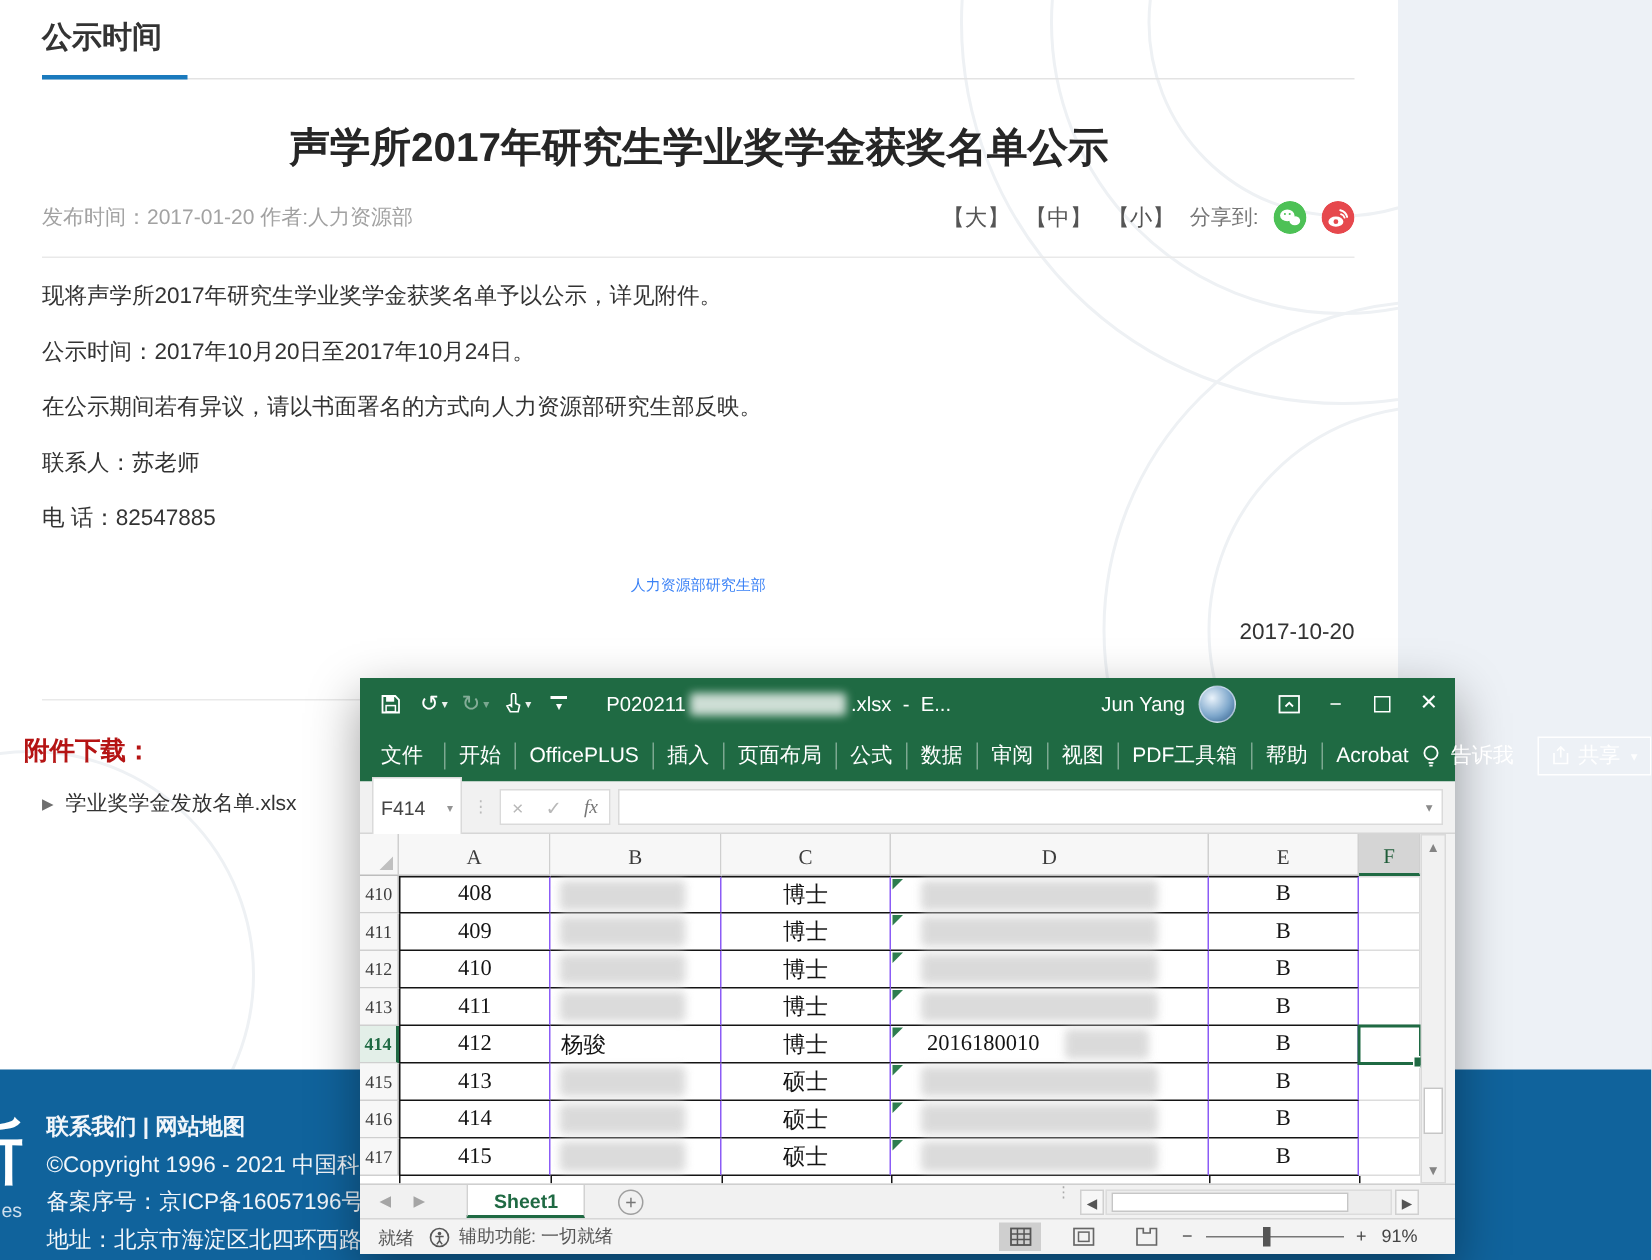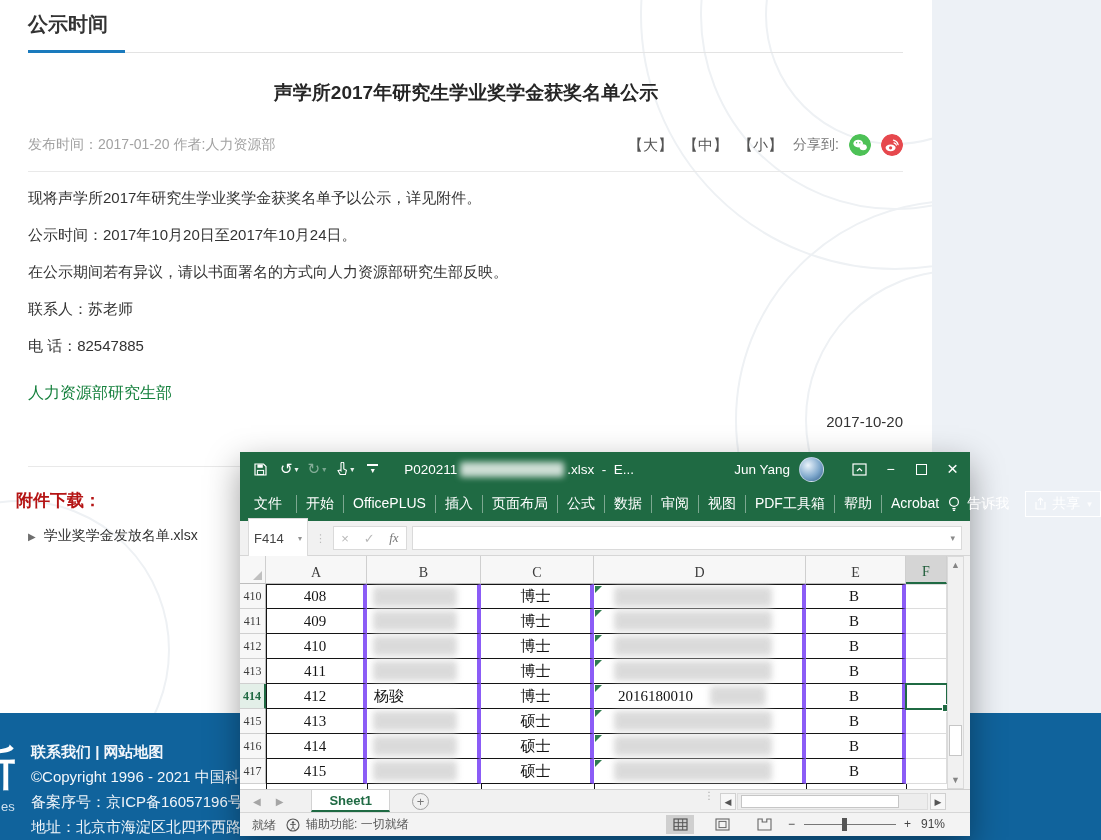--- a/index.html
+++ b/index.html
@@ -5,31 +5,31 @@
   html,body{margin:0;padding:0;background:#dfe5ee;}
   *{box-sizing:border-box;}
   .canvas{position:relative;width:1101px;height:840px;background:#edf1f6;overflow:hidden;
           font-family:"Liberation Sans",sans-serif;color:#333;}
   
   .content{position:absolute;left:0;top:0;width:932px;height:713px;background:#fff;overflow:hidden;z-index:1;}
   .circle{position:absolute;border:2px solid #eef1f4;border-radius:50%;}
   .sec-title{position:absolute;left:28px;top:11px;font-size:20px;font-weight:bold;color:#333;}
   .sec-line{position:absolute;left:28px;top:52px;width:875px;border-top:1px solid #e3e3e3;}
   .sec-line-blue{position:absolute;left:28px;top:50px;width:97px;height:3px;background:#1a7abd;}
-  .art-title{position:absolute;left:0;top:80px;width:932px;text-align:center;font-size:19px;font-weight:bold;color:#262626;}
+  .art-title{position:absolute;left:0;top:80px;width:932px;text-align:center;font-size:27px;font-weight:bold;color:#262626;}
   .meta-row{position:absolute;left:28px;top:134px;width:875px;display:flex;align-items:center;}
   .meta-left{font-size:14px;color:#a2a2a2;}
   .meta-right{margin-left:auto;display:flex;align-items:center;gap:10px;}
   .fs-opt{font-size:15px;color:#555;cursor:pointer;}
   .share-label{font-size:14px;color:#777;}
   .sicon{width:22px;height:22px;border-radius:50%;cursor:pointer;display:block;}
   .hr1{position:absolute;left:28px;top:171px;width:875px;border-top:1px solid #e9e9e9;}
   .paras{position:absolute;left:28px;top:179px;width:880px;font-size:15px;color:#333;}
   .paras p{margin:0;line-height:37px;}
-  .sign{position:absolute;left:28px;top:383px;width:875px;text-align:left;font-size:16px;color:#15803d;}
+  .sign{position:absolute;left:28px;top:383px;width:875px;text-align:center;font-size:10px;color:#3b82f6;}
   .sign-date{position:absolute;left:28px;top:413px;width:875px;text-align:right;font-size:15px;color:#333;}
   .hr2{position:absolute;left:28px;top:466px;width:875px;border-top:1px solid #e9e9e9;}
   .attach-h{position:absolute;left:16px;top:489px;font-size:17px;font-weight:bold;color:#b51414;}
   .attach-row{position:absolute;left:28px;top:527px;display:flex;align-items:center;gap:8px;font-size:14px;}
   .attach-tri{color:#6e6e6e;font-size:10px;}
   .attach-link{color:#333;cursor:pointer;}
   
   .page-footer{position:absolute;left:0;top:713px;width:1101px;height:127px;background:#10639c;overflow:hidden;z-index:3;}
   .f-logo-big{position:absolute;left:-31px;top:24px;font-size:47px;font-weight:bold;color:#fff;}
   .f-logo-small{position:absolute;left:1px;top:86px;font-size:13px;color:#cfe0ee;}
@@ -84,21 +84,21 @@
   .corner{position:absolute;left:0;top:0;width:26px;height:28px;background:#f7f7f7;border-right:1px solid #cfcfcf;
           border-bottom:1px solid #bdbdbd;cursor:pointer;}
   .corner:after{content:"";position:absolute;right:3px;bottom:3px;border-left:9px solid transparent;
                 border-bottom:9px solid #c0c0c0;}
   .gridrows{position:absolute;left:0;top:28px;width:707px;height:205px;}
   .grow{position:absolute;left:0;width:707px;height:25px;}
   .rowhdr{position:absolute;left:0;top:0;width:26px;height:25px;background:#f7f7f7;border-right:1px solid #b9b9b9;
           border-bottom:1px solid #cfcfcf;font-family:"Liberation Serif",serif;font-size:12px;color:#3c3c3c;
           display:flex;align-items:center;justify-content:center;cursor:pointer;}
   .rowhdr.act{background:#e3efe8;color:#1f6a43;border-right:2px solid #1f6a43;font-weight:bold;}
-  .cell{position:absolute;top:0;height:25px;border-right:4px solid #8b5cf6;border-bottom:1px solid #141414;
+  .cell{position:absolute;top:0;height:25px;border-right:1px solid #8b5cf6;border-bottom:1px solid #141414;
         font-family:"Liberation Serif",serif;font-size:15px;color:#141414;display:flex;align-items:center;cursor:cell;}
   .cell.rt{border-top:1px solid #141414;}
   .cell.cl{border-left:1px solid #141414;}
   .cell.cc{justify-content:center;}
   .cell.bpad{padding-left:7px;}
   .cell.dpad{padding-left:24px;}
   .cell.fcol{border-right:1px solid #dcdcdc;border-bottom:1px solid #dcdcdc;}
   .cell.fcol.rt{border-top:1px solid #dcdcdc;}
   .tri-d{position:absolute;left:1px;top:1px;width:0;height:0;border-top:7px solid #2e7d4f;
          border-right:7px solid transparent;}

